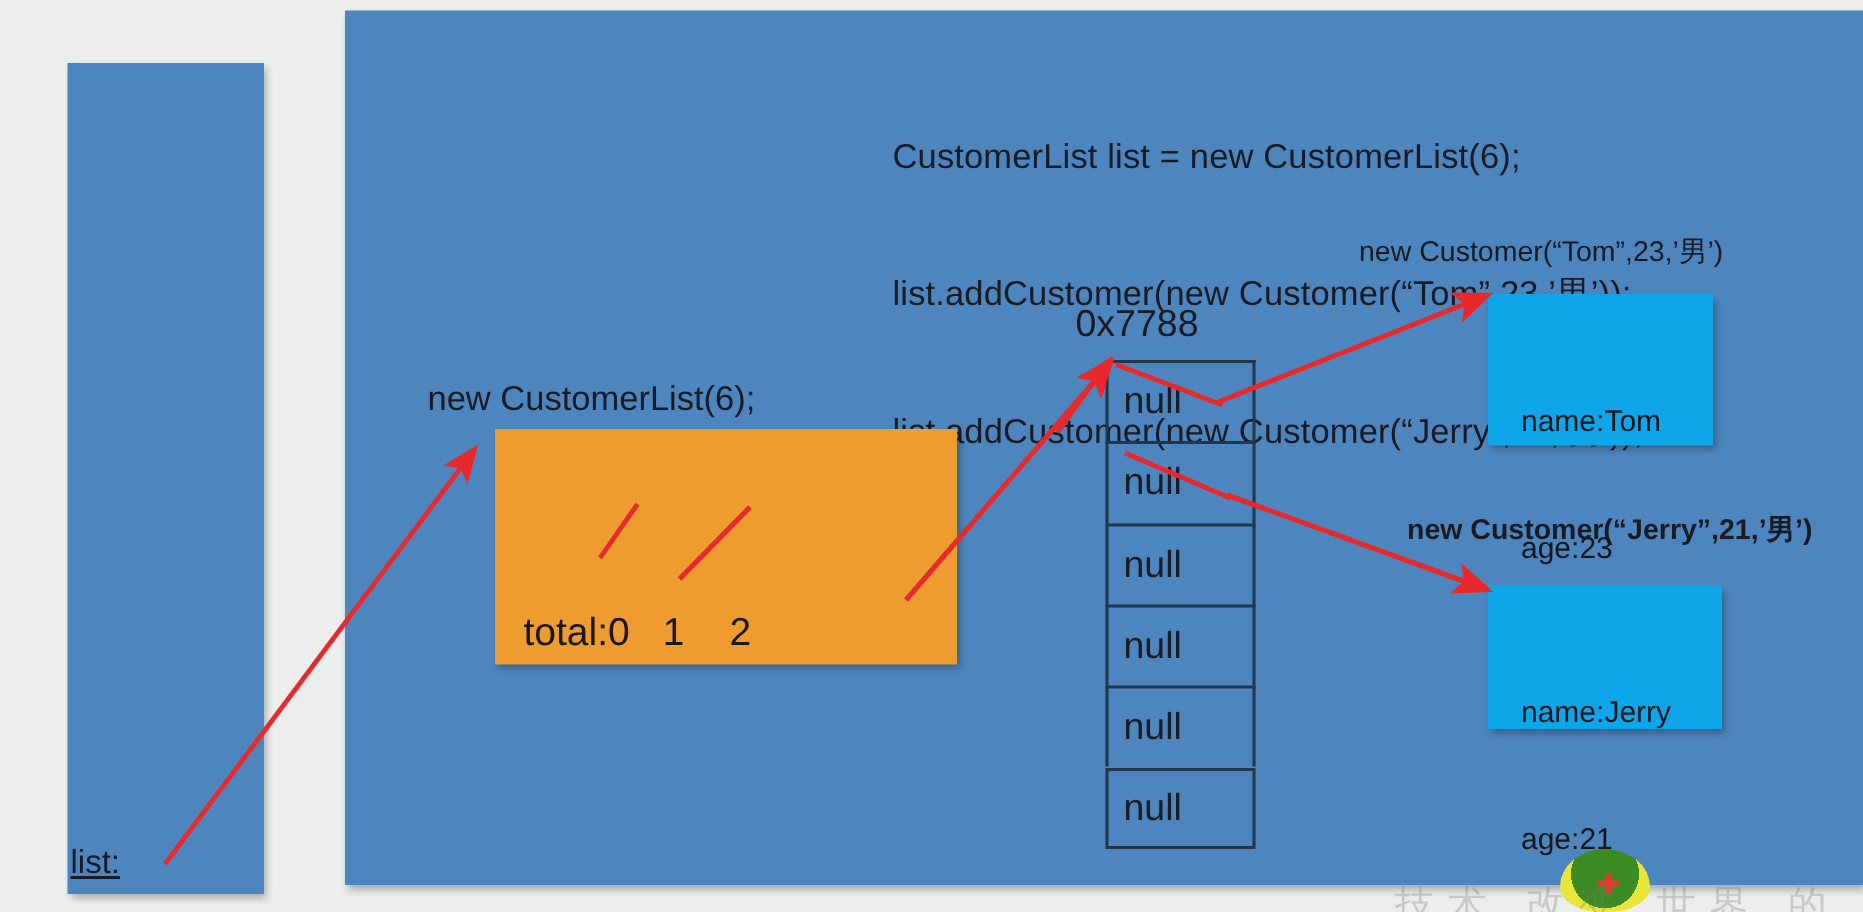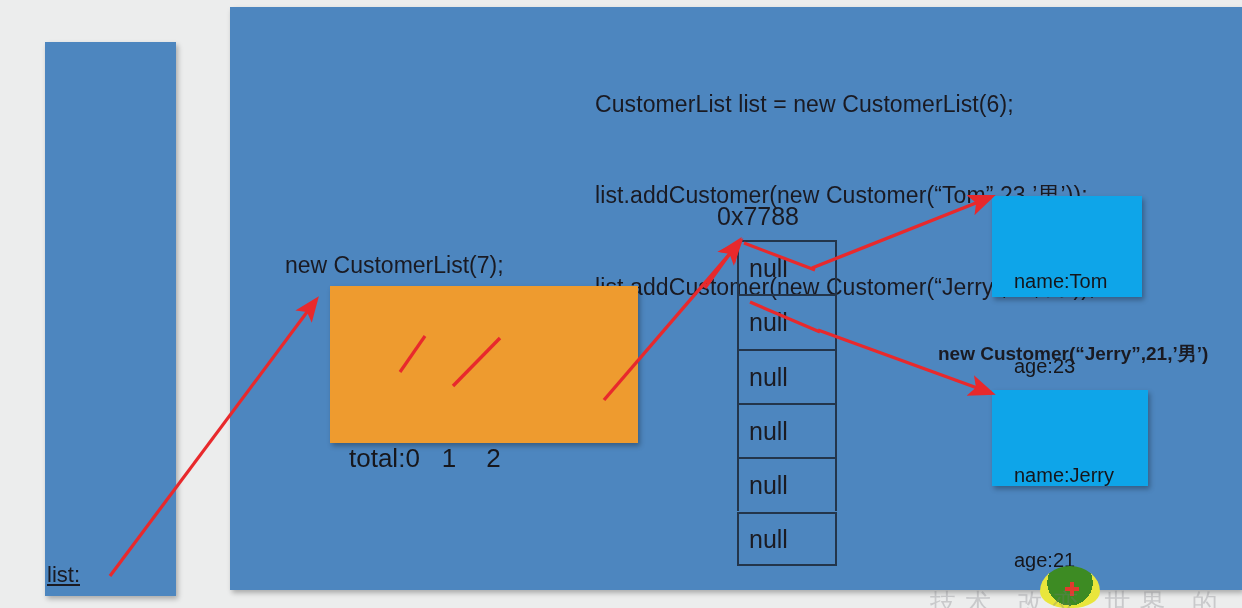--- a/index.html
+++ b/index.html
@@ -34,21 +34,21 @@
 
   
   #orange-box{
     position:absolute;left:330px;top:286px;width:308px;height:157px;
     background:#ee9b2f;box-shadow:2px 3px 5px rgba(0,0,0,.3);
   }
   #orange-text{
     position:absolute;left:349px;top:334px;font-size:26px;color:#17171c;
     line-height:1.34;white-space:pre;
   }
-  #orange-text .row{height:35px;margin-top:37px;}
+  #orange-text .row{height:35px;}
   .gap1{display:inline-block;width:22px;}
   .gap2{display:inline-block;width:30px;}
 
   
   #array-box{position:absolute;left:737px;top:240px;width:100px;height:326px;}
   .cell{
     position:absolute;left:0;width:100px;height:54.3px;
     border:2px solid #23354b;box-sizing:border-box;
     border-bottom-width:0;
   }
@@ -105,21 +105,21 @@
   <div class="panel" id="main-panel"></div>
 
   <div class="txt" id="label-list">list:</div>
 
   <div class="txt" id="code-block">
     <div>CustomerList list = new CustomerList(6);</div>
     <div>list.addCustomer(new Customer(“Tom”,23,’男’));</div>
     <div>list.addCustomer(new Customer(“Jerry”,21,’男’));</div>
   </div>
 
-  <div class="txt" id="label-newlist">new CustomerList(7);</div>
+  <div class="txt" id="label-newlist">new CustomerList(6);</div>
 
   <div id="orange-box"></div>
   <div id="orange-text">
     <div class="row"><span>total:</span><span>0</span><span class="gap1"></span><span>1</span><span class="gap2"></span><span>2</span></div>
   </div>
 
   <div class="txt" id="label-addr">0x7788</div>
 
   <div id="array-box">
     <div class="cell" style="top:0px">
@@ -135,20 +135,21 @@
         <span>null</span>
       </div>
     <div class="cell" style="top:217.2px">
         <span>null</span>
       </div>
     <div class="cell" style="top:271.5px">
         <span>null</span>
       </div>
   </div>
 
+  <div class="txt" id="label-tom">new Customer(“Tom”,23,’男’)</div>
   <div class="green-box" id="green-tom">
     <div class="green-text">
       <div>name:Tom</div>
       <div>age:23</div>
       <div>gender:男</div>
     </div>
   </div>
 
   <div class="txt" id="label-jerry">new Customer(“Jerry”,21,’男’)</div>
   <div class="green-box" id="green-jerry">

